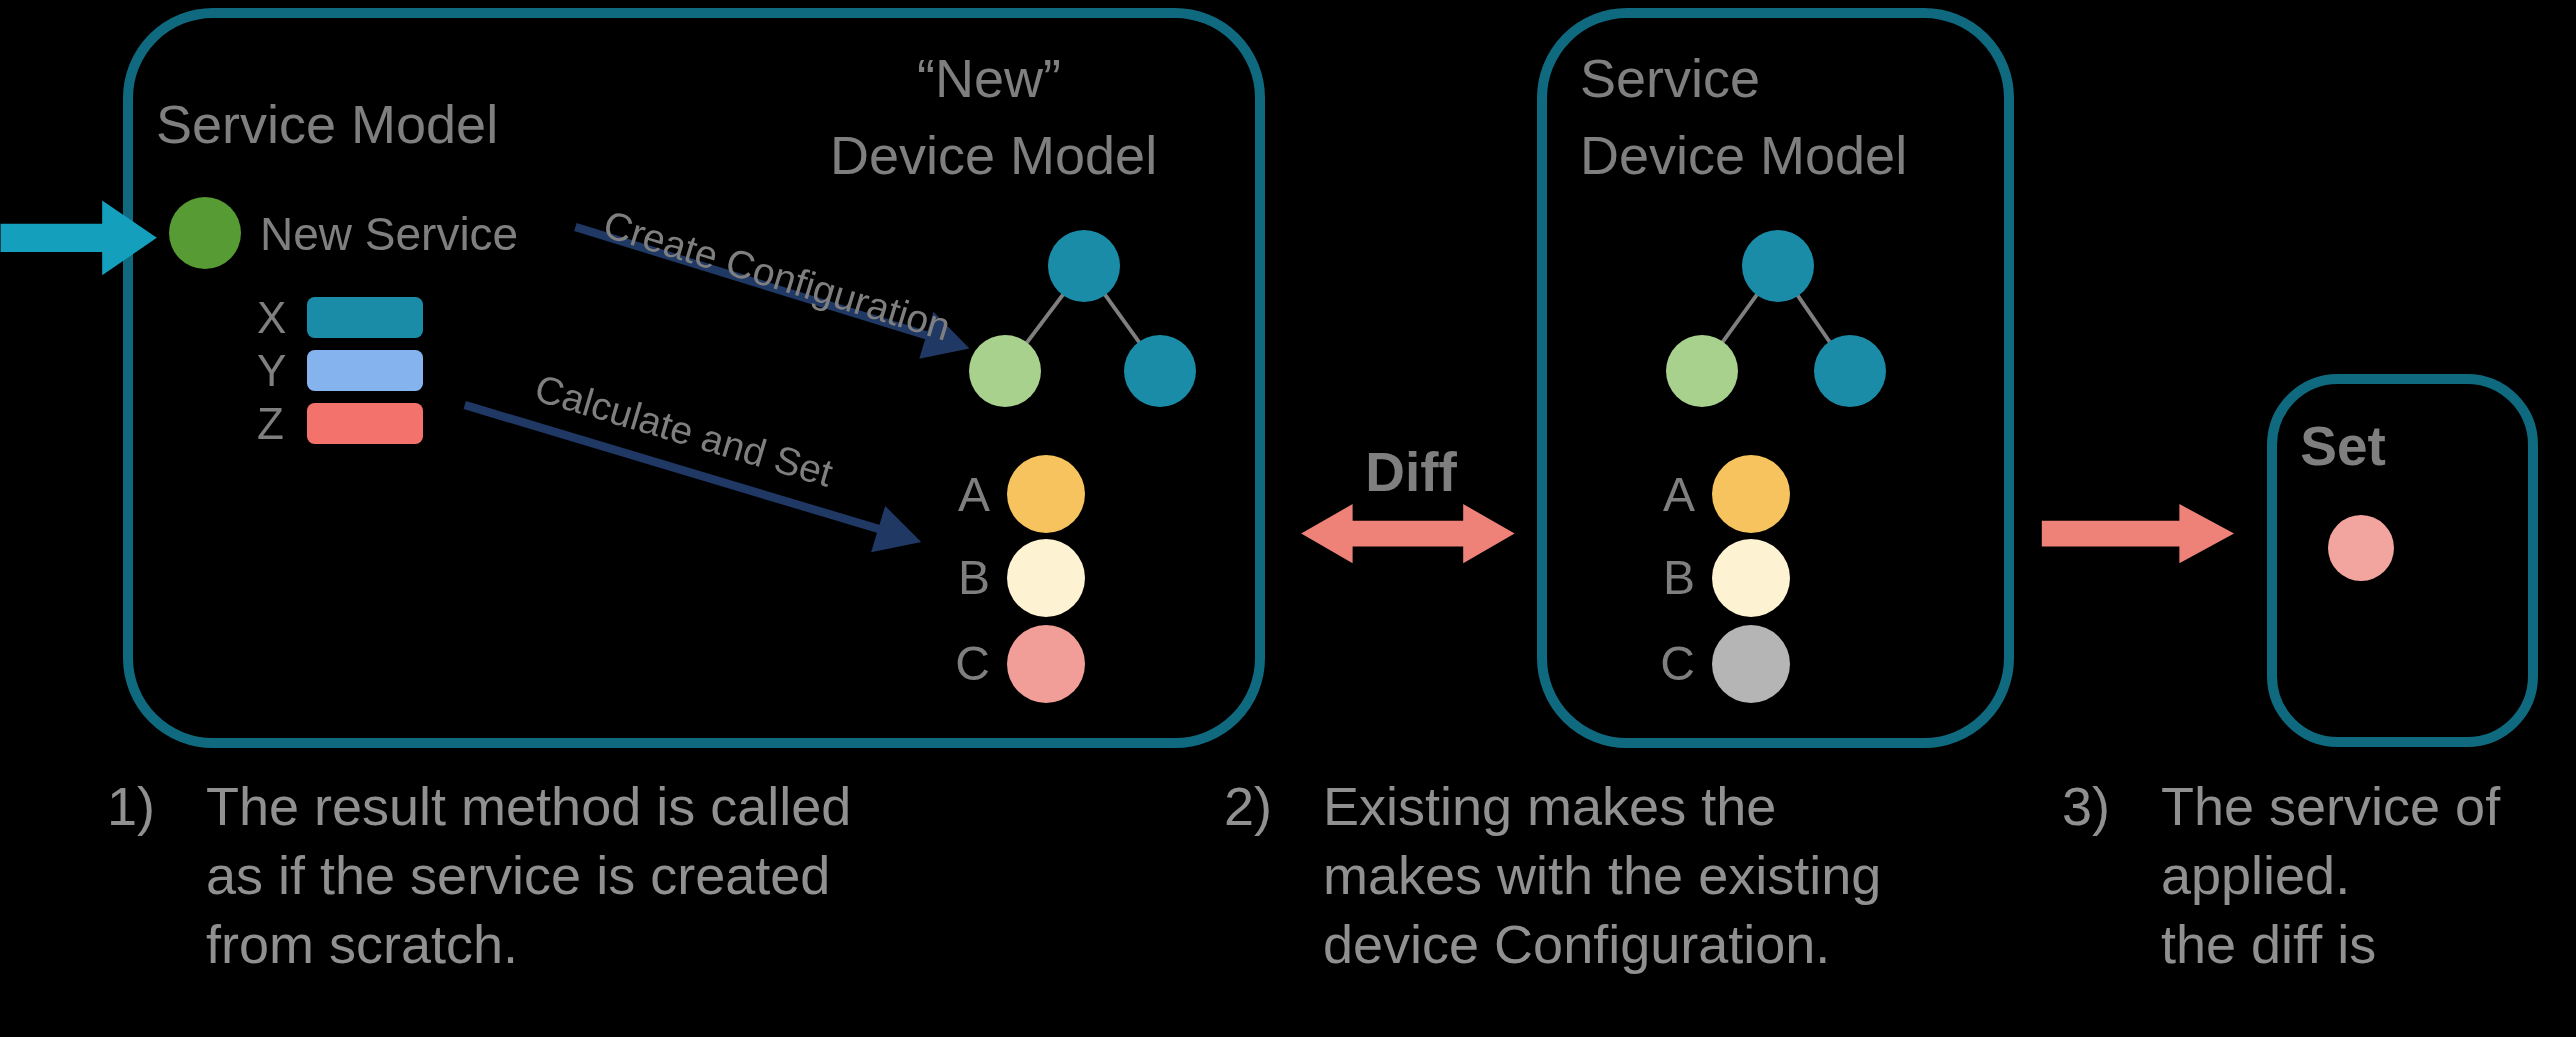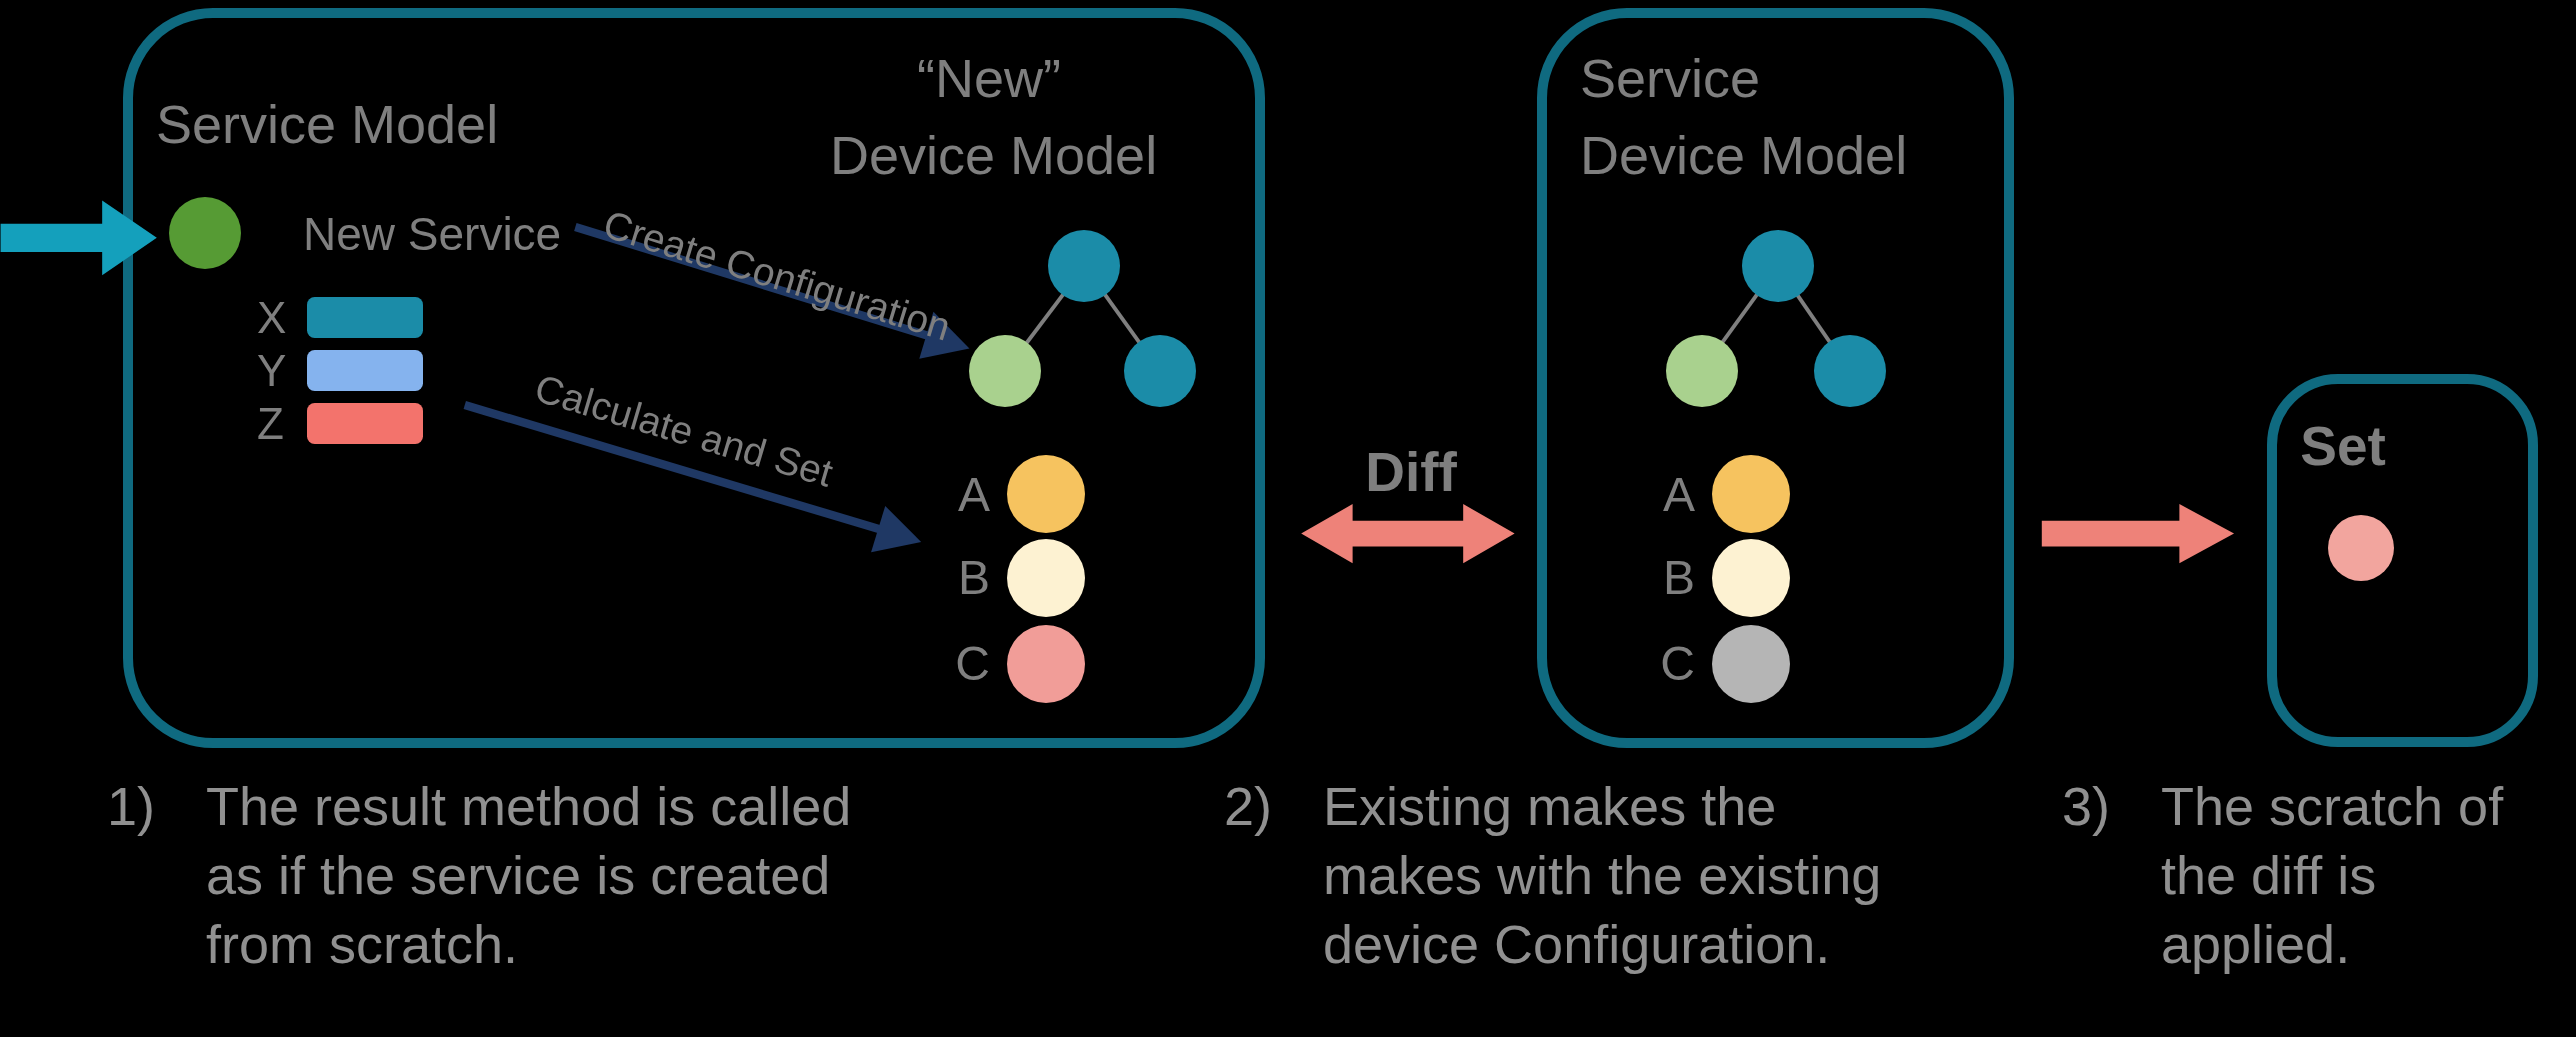--- a/index.html
+++ b/index.html
@@ -80,21 +80,21 @@
     <line class="edge" x1="2764" y1="414" x2="2876" y2="577"></line>
 
     <polygon class="salmon-fill" points="2023,830 2103,784 2103,810 2275,810 2275,784 2355,830 2275,876 2275,850 2103,850 2103,876"></polygon>
 
     <polygon class="salmon-fill" points="3175,810 3389,810 3389,784 3474,830 3389,876 3389,850 3175,850"></polygon>
   </svg>
 
   <div class="title" style="left:156px;top:86px;">Service Model</div>
 
   <div class="node" style="left:169px;top:197px;width:72px;height:72px;background:var(--green);"></div>
-  <div class="small-label" style="left:260px;top:208px;margin-left:43px;">New Service</div>
+  <div class="small-label" style="left:260px;top:208px;">New Service</div>
 
   <div class="var-row" style="left:257px;top:297px;">
     <span class="var-label">X</span>
     <span class="var-bar" style="background: rgb(27, 140, 168);"></span>
   </div>
   <div class="var-row" style="left:257px;top:350px;">
     <span class="var-label">Y</span>
     <span class="var-bar" style="background: rgb(133, 179, 238);"></span>
   </div>
   <div class="var-row" style="left:257px;top:403px;">
@@ -156,20 +156,20 @@
     <div class="caption-num">2)</div>
     <div>
       <div>Existing makes the</div>
       <div>makes with the existing</div>
       <div>device Configuration.</div>
     </div>
   </div>
   <div class="caption" style="left:2062px;top:772px;">
     <div class="caption-num">3)</div>
     <div>
-      <div>The scratch of</div>
+      <div>The service of</div>
+      <div>applied.</div>
       <div>the diff is</div>
-      <div>applied.</div>
     </div>
   </div>
 
 </div>
 
 
 </body></html>

